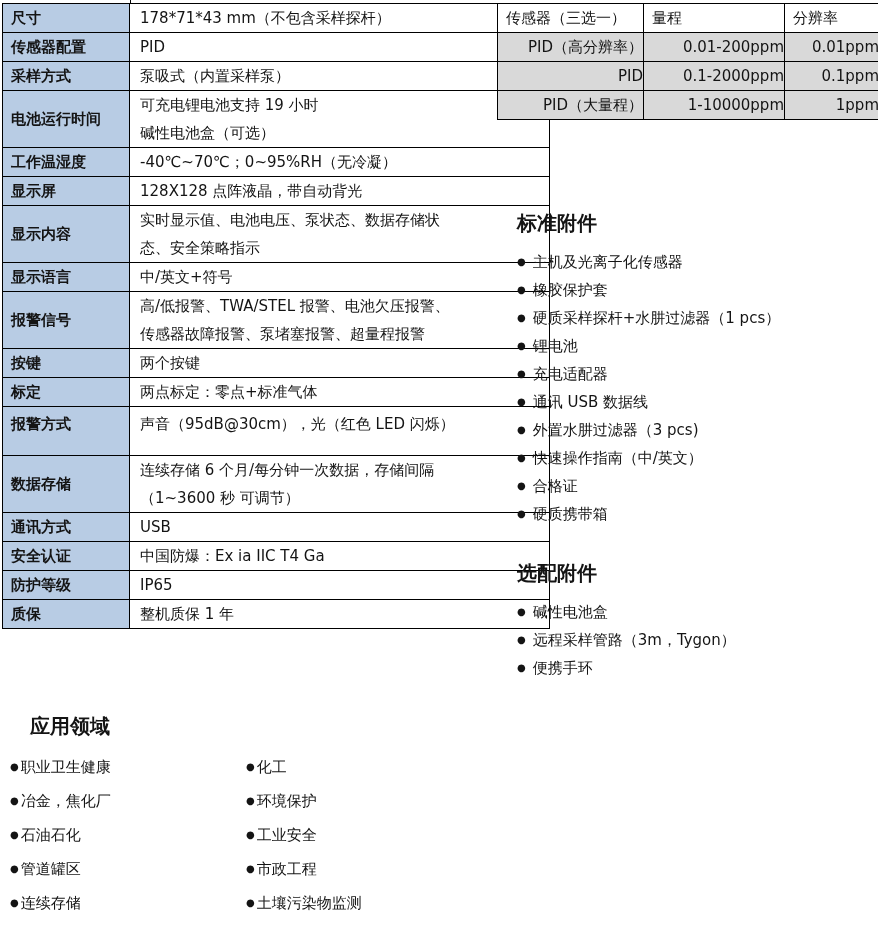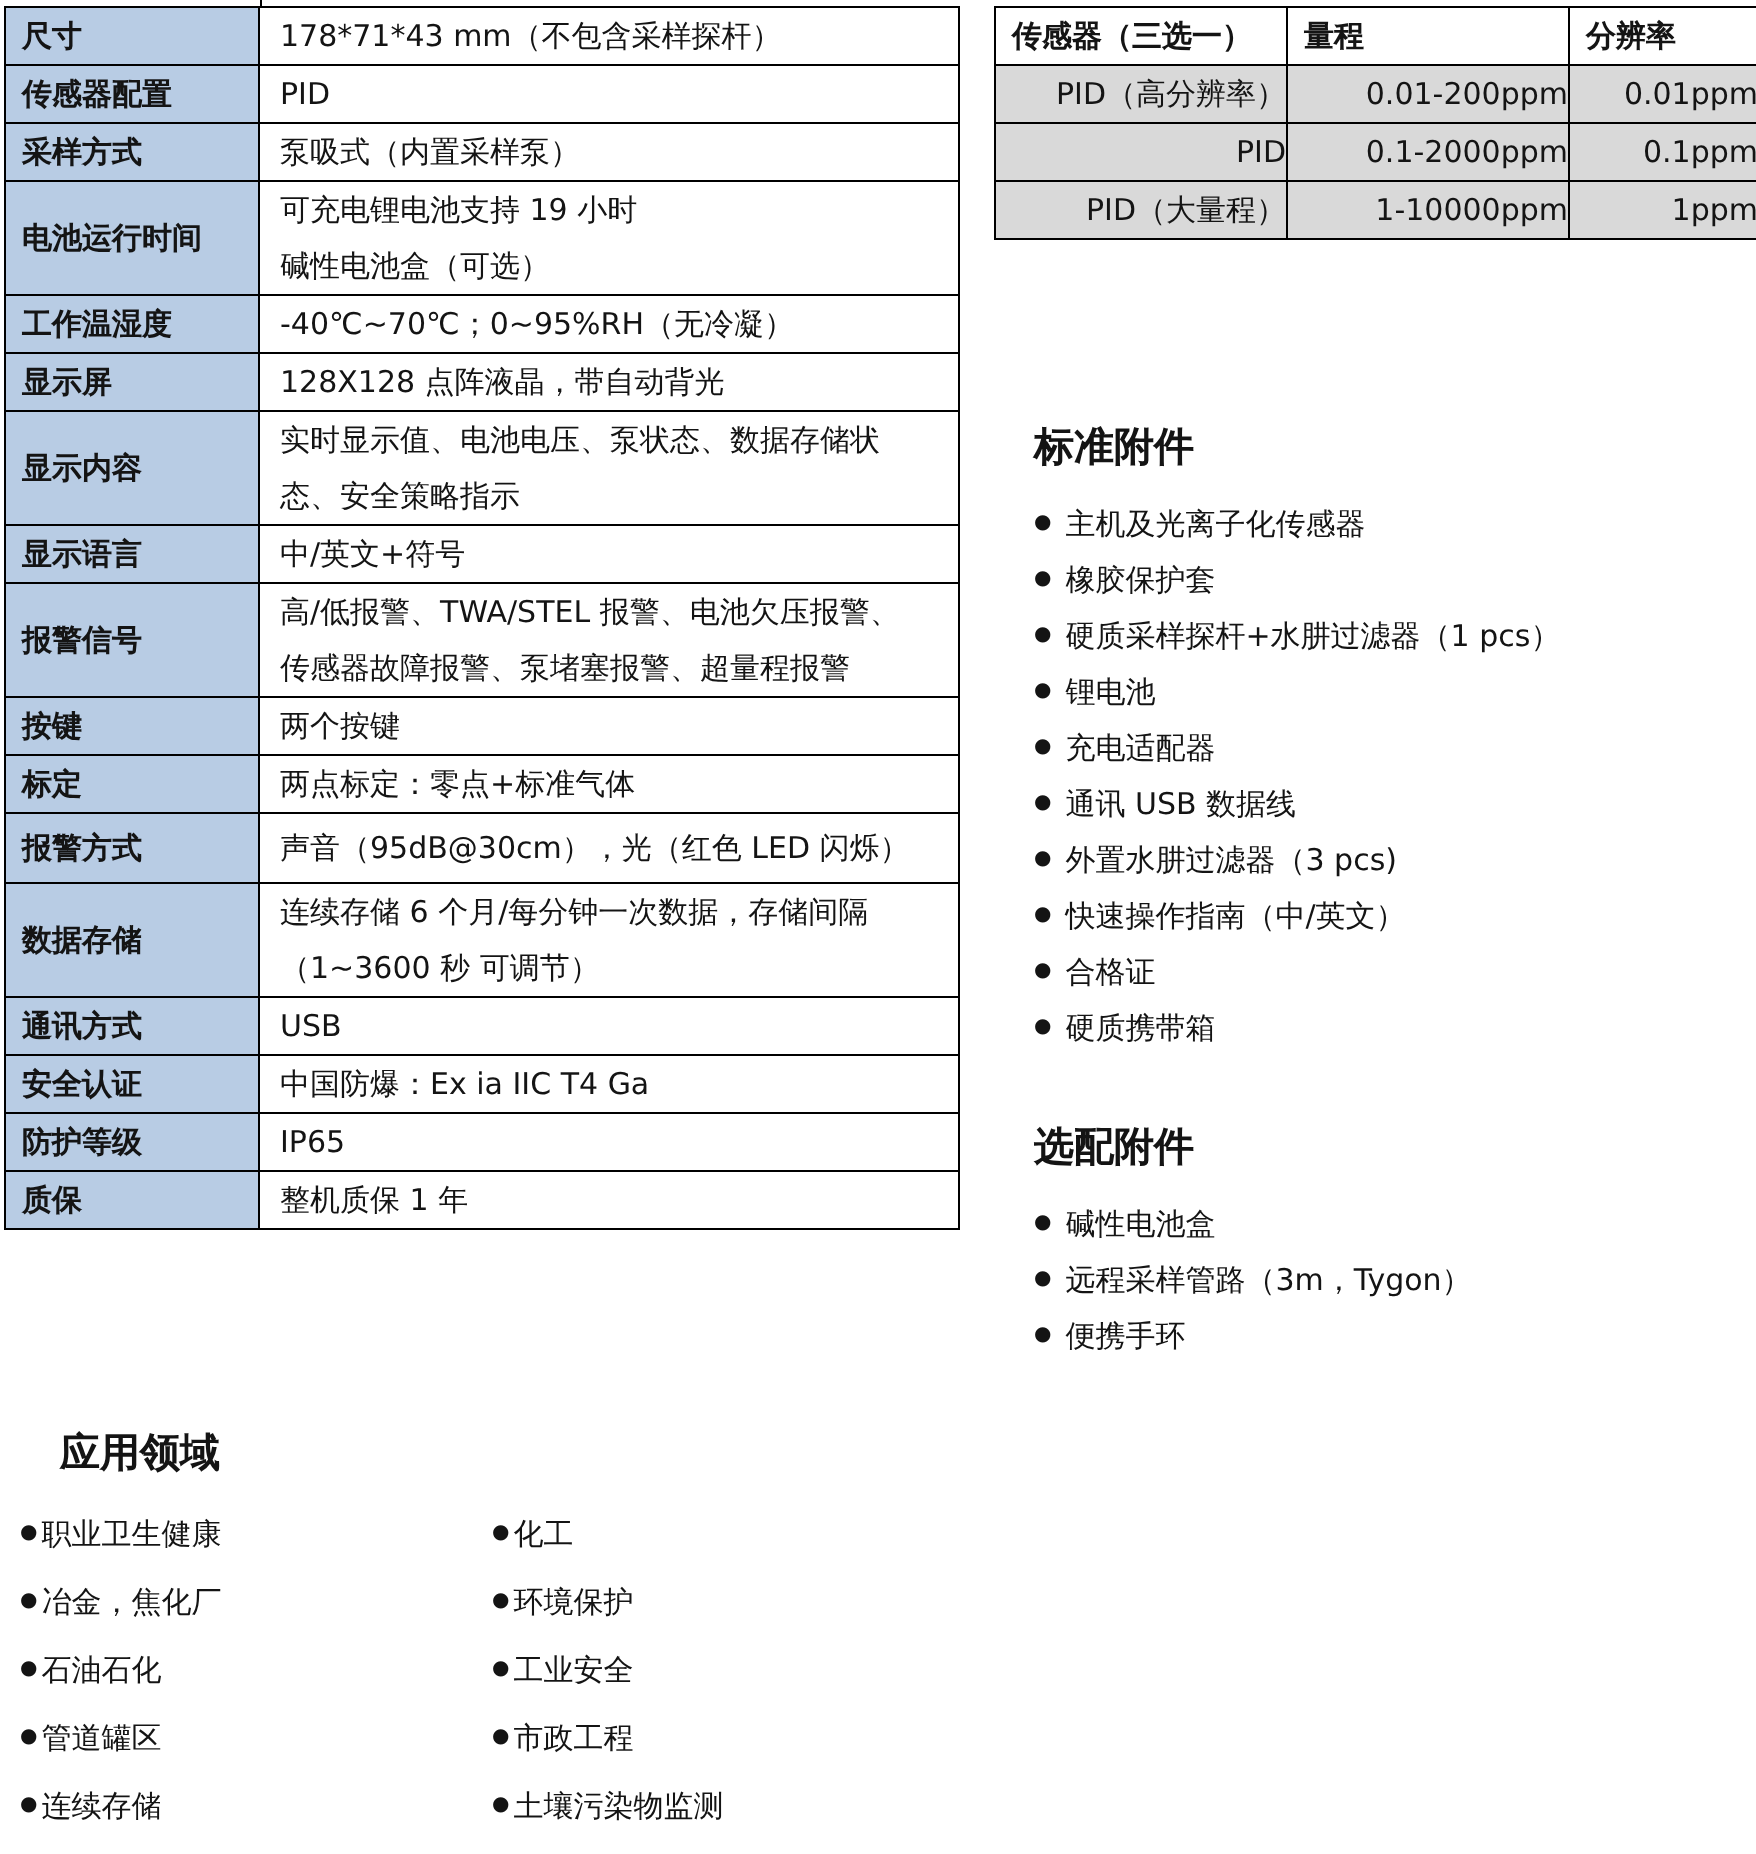--- a/index.html
+++ b/index.html
@@ -12,42 +12,42 @@
     font-family: "DejaVu Sans", "Liberation Sans", sans-serif;
     color: #141414;
     overflow: hidden;
   }
   table { border-collapse: collapse; }
 
   
   .spec-table {
     position: absolute;
     left: 2px; top: 3px;
-    width: 478px;
+    width: 548px;
   }
   .spec-table td {
     border: 1px solid #000000;
     font-size: 15px;
     line-height: 28px;
     vertical-align: middle;
     padding: 0;
   }
   .spec-table td.spec-label {
     width: 127px;
     background: #b8cce4;
     font-weight: bold;
     padding-left: 8px;
     padding-right: 2px;
   }
   .spec-table td.spec-value {
     padding-left: 10px;
     padding-right: 4px;
     white-space: pre-line;
   }
-  .spec-table tr.tall td { padding-top: 3px; padding-bottom: 3px; margin-left: 20px; }
+  .spec-table tr.tall td { padding-top: 3px; padding-bottom: 17px; margin-left: 20px; }
 
   
   .table-stub {
     position: absolute;
     left: 130px; top: 0;
     width: 1px; height: 4px;
     background: #000;
   }
 
   
@@ -59,21 +59,21 @@
   }
   .sensor-table th, .sensor-table td {
     border: 1px solid #000000;
     font-size: 15px;
     line-height: 26px;
     text-align: left;
     padding: 1px 0 1px 8px;
     overflow: hidden;
     white-space: nowrap;
   }
-  .sensor-table th { font-weight: bold; background: #ffffff; }
+  .sensor-table th { font-weight: normal; background: #ffffff; }
   .sensor-table td { background: #d9d9d9; font-weight: normal; text-align: right; }
 
   
   .acc-section { position: absolute; width: 365px; }
   .acc-standard { left: 517px; top: 210px; }
   .acc-optional { left: 517px; top: 560px; }
   .section-title {
     font-size: 20px;
     font-weight: bold;
     line-height: 26px;

